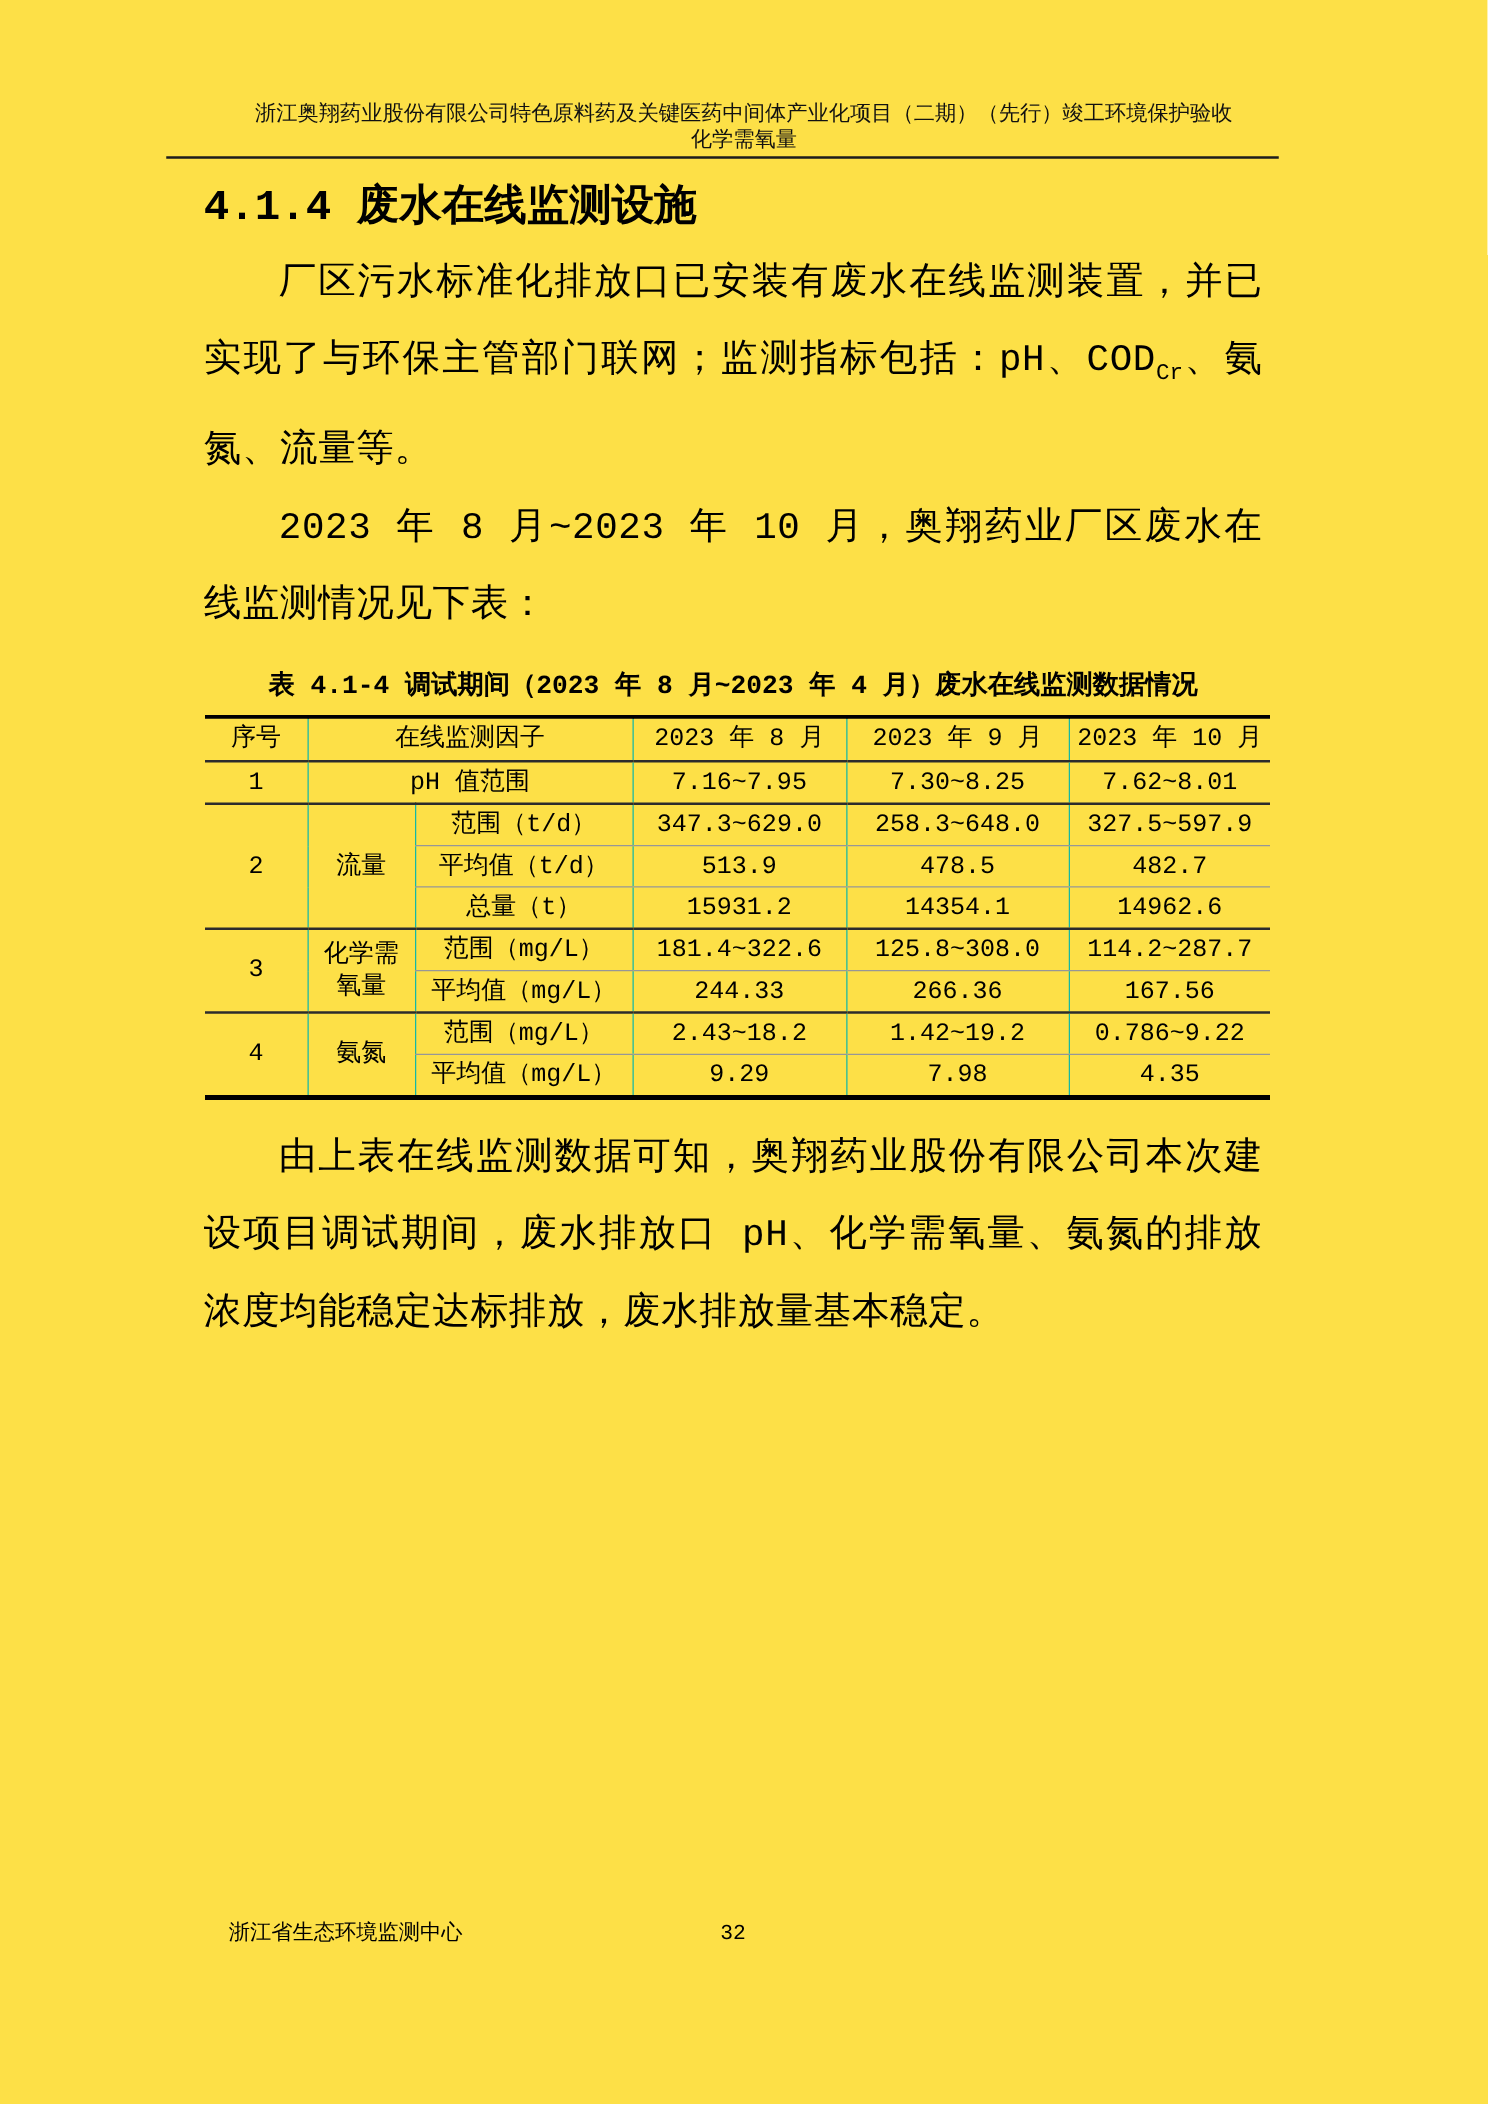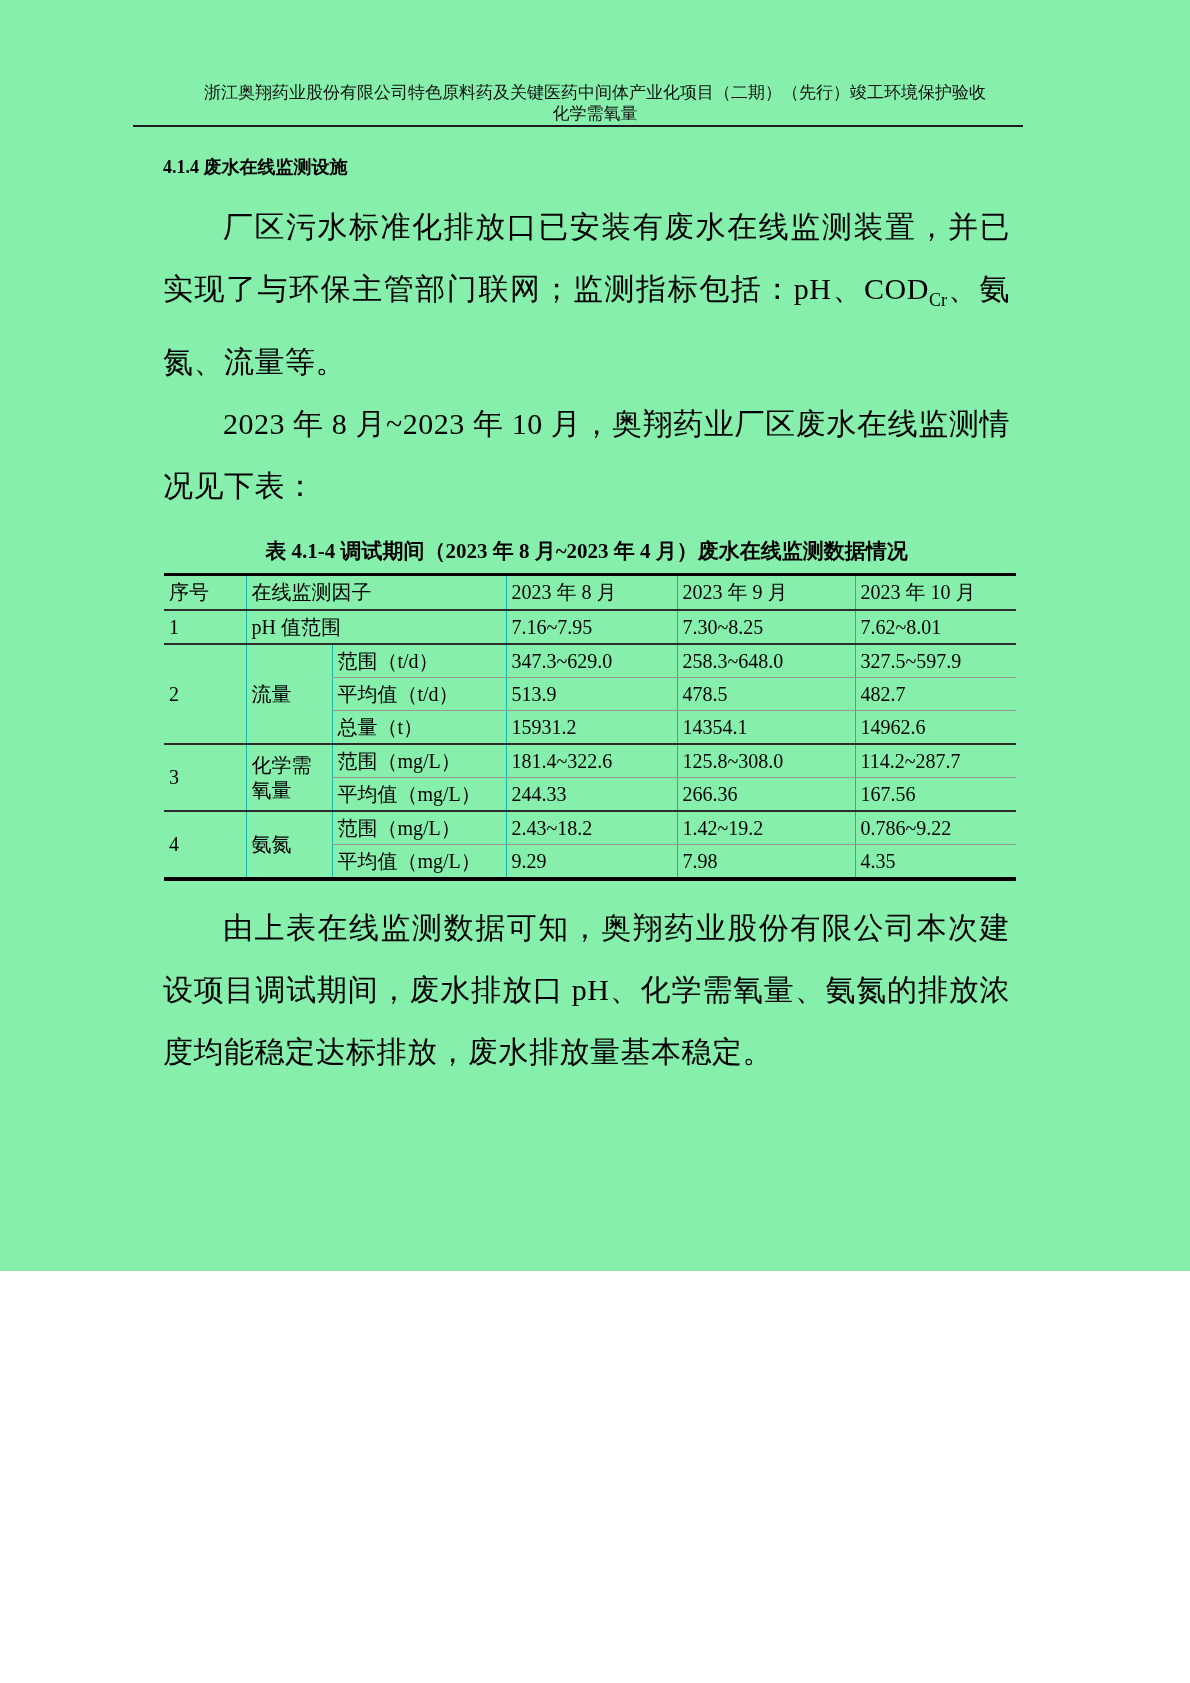--- a/index.html
+++ b/index.html
@@ -1,51 +1,51 @@
 <!DOCTYPE html>
 <html><head>
 <meta charset="utf-8">
 <style>
   html,body { margin:0; padding:0; background:#ffffff; }
   .page {
-    position:relative; width:1190px; height:1271px; background:#86efac;
-    font-family:Liberation Serif, serif; color:#000;
+    position:relative; width:1190px; height:1683px; background:#fde047;
+    font-family:Liberation Mono, monospace; color:#000;
     overflow:hidden;
   }
   
   .doc-header {
     position:absolute; top:82px; left:95px; width:1000px;
     text-align:center; font-size:17px; line-height:21px; color:#111;
   }
   .header-rule {
     position:absolute; top:125px; left:133px; width:890px;
     height:0; border-top:2px solid #1c1c1c;
   }
   
   .content { position:absolute; top:150px; left:163px; width:847px; }
   .section-heading {
-    font-size:18px; font-weight:bold; line-height:34px; margin:0 0 12px 0;
+    font-size:34px; font-weight:bold; line-height:34px; margin:0 0 12px 0;
   }
   .body-para {
     margin:0; font-size:30px; line-height:62px;
     text-align:justify; text-indent:60px; letter-spacing:0.5px;
   }
   .body-para sub { font-size:0.6em; letter-spacing:0; }
   .table-caption {
     margin:20px 0 0 0; text-align:center;
     font-size:21px; font-weight:bold; line-height:28px;
   }
   table.data {
     margin:8px 0 0 1px; width:852px; table-layout:fixed;
     border-collapse:collapse;
     border-top:3px solid #000; border-bottom:4px solid #000;
     font-size:20px;
   }
   table.data td {
-    text-align:left; vertical-align:middle;
+    text-align:center; vertical-align:middle;
     height:32px; line-height:25px; padding:0 5px;
     font-weight:normal; overflow:hidden;
   }
   tr.t-head td { height:33px; }
   .vl { border-left:1px solid #14b8a6; }
   .bb-heavy { border-bottom:2px solid #2c2c2c; }
   .bb-light { border-bottom:1px solid #979797; }
   
   .footer {
     position:absolute; top:1537px; left:163px; width:847px;

